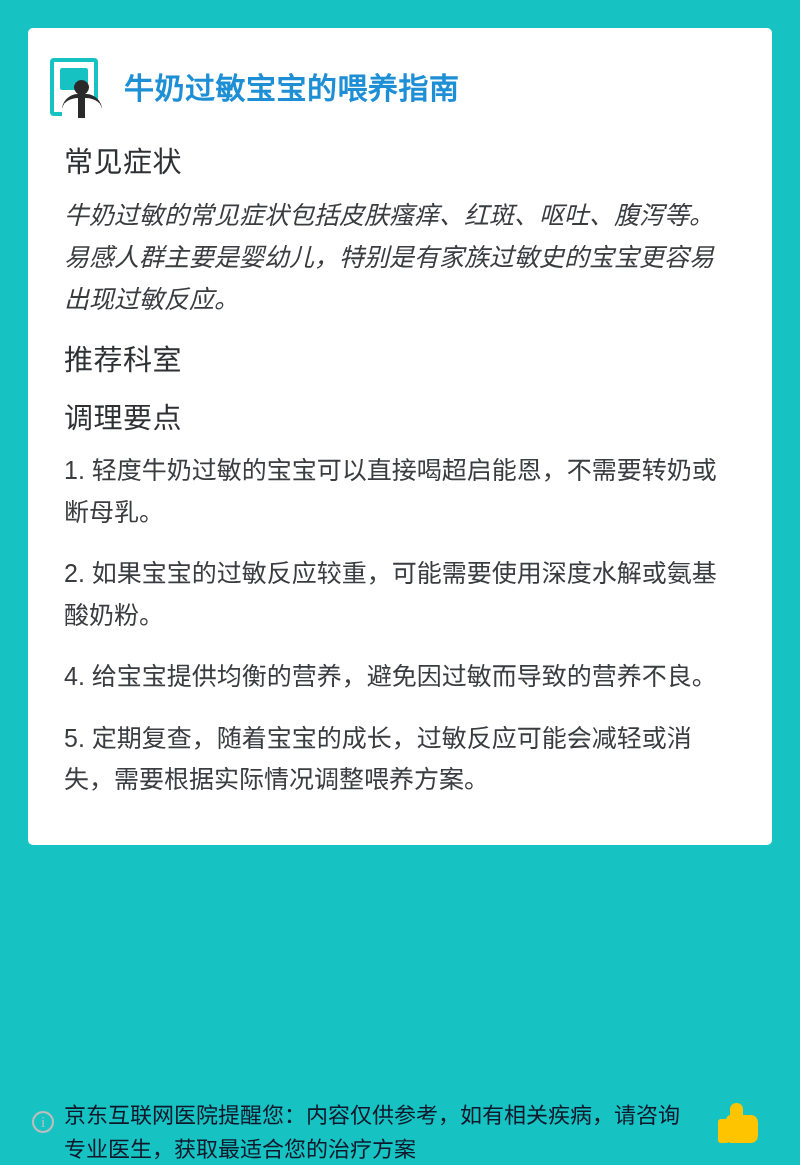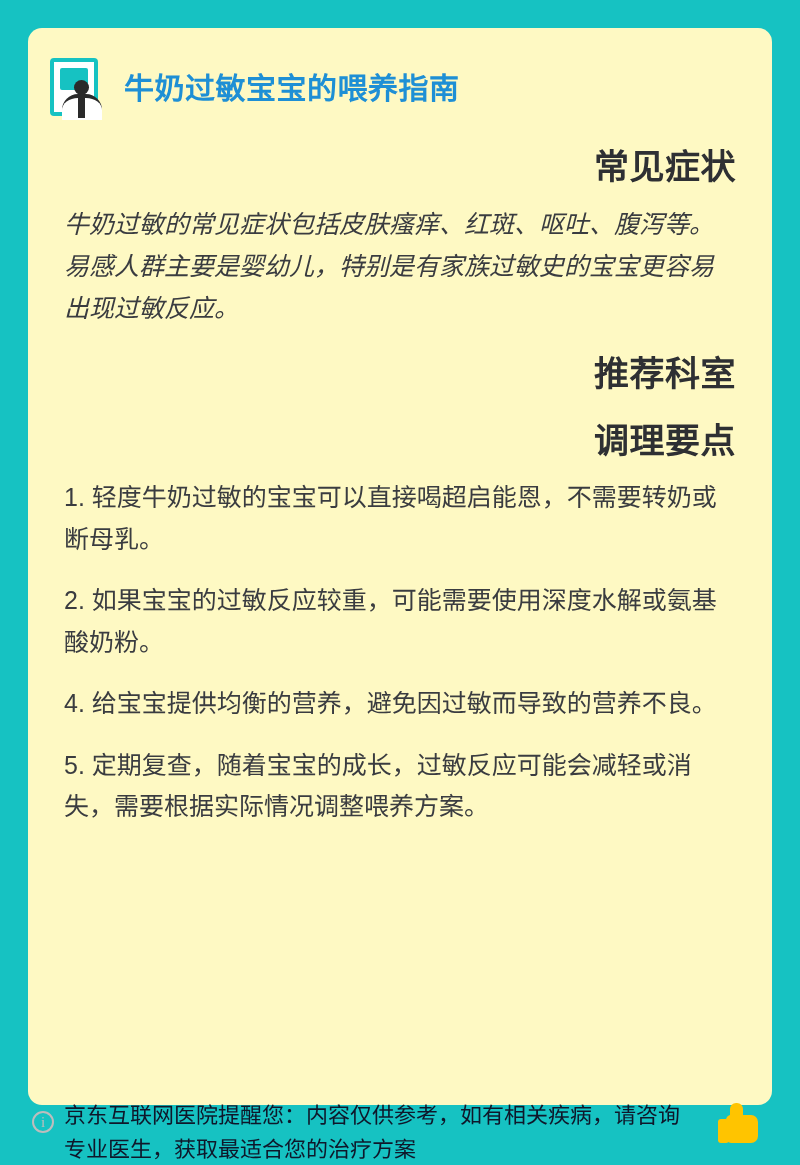--- a/index.html
+++ b/index.html
@@ -11,23 +11,23 @@
     height: 1165px;
     background: #16c2c2;
     font-family: "Liberation Sans", sans-serif;
     overflow: hidden;
   }
   .card {
     position: absolute;
     left: 28px;
     top: 28px;
     width: 744px;
-    height: 1077px;
-    background: #fef9c3;
-    border-radius: 14px;
+    height: 817px;
+    background: #ffffff;
+    border-radius: 5px;
     box-sizing: border-box;
     overflow: hidden;
   }
   .doc-icon {
     position: absolute;
     left: 22px;
     top: 30px;
     width: 60px;
     height: 64px;
   }
@@ -92,25 +92,24 @@
     letter-spacing: 0.5px;
   }
   .content {
     position: absolute;
     left: 36px;
     top: 110px;
     width: 672px;
   }
   h2.section {
     margin: 0 0 14px 0;
-    font-size: 35px;
-    font-weight: bold;
+    font-size: 29px;
+    font-weight: normal;
     color: #2e3033;
     letter-spacing: 0.5px;
-    text-align: right;
   }
   h2.section.tight {
     margin-top: 16px;
   }
   p.body {
     margin: 0 0 10px 0;
     font-size: 25px;
     line-height: 1.68;
     color: #3a3c40;
     font-style: italic;

